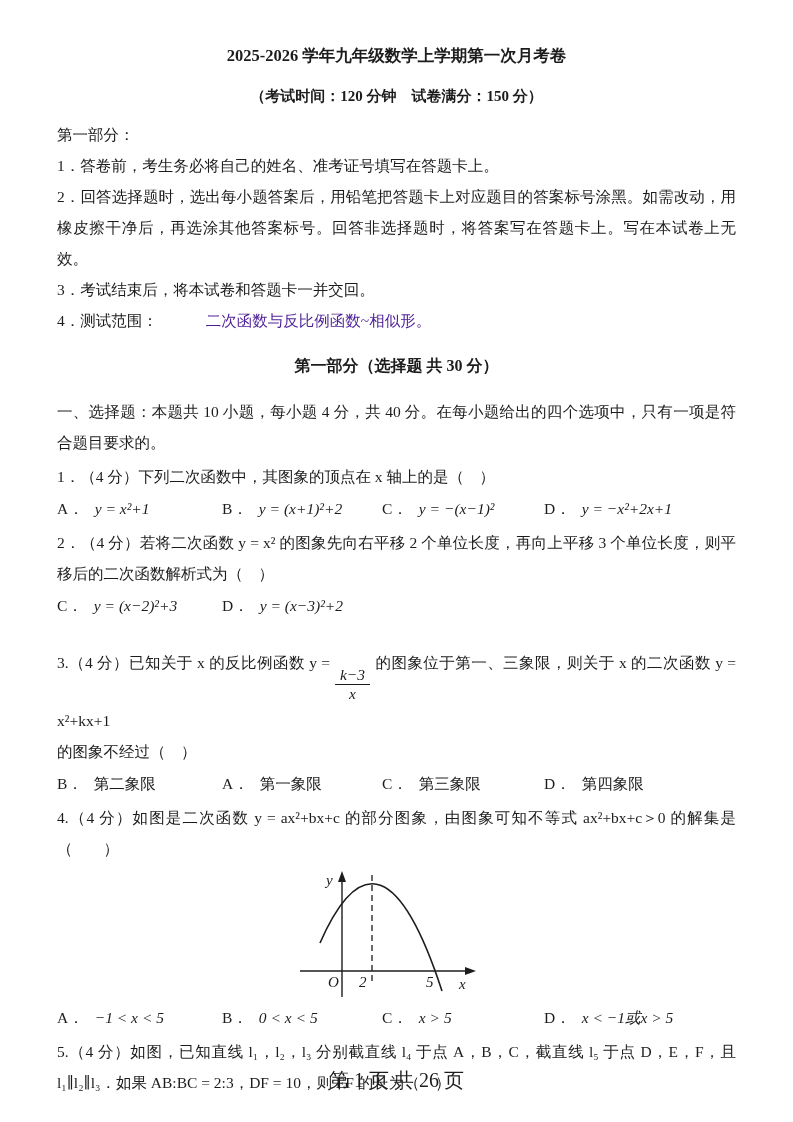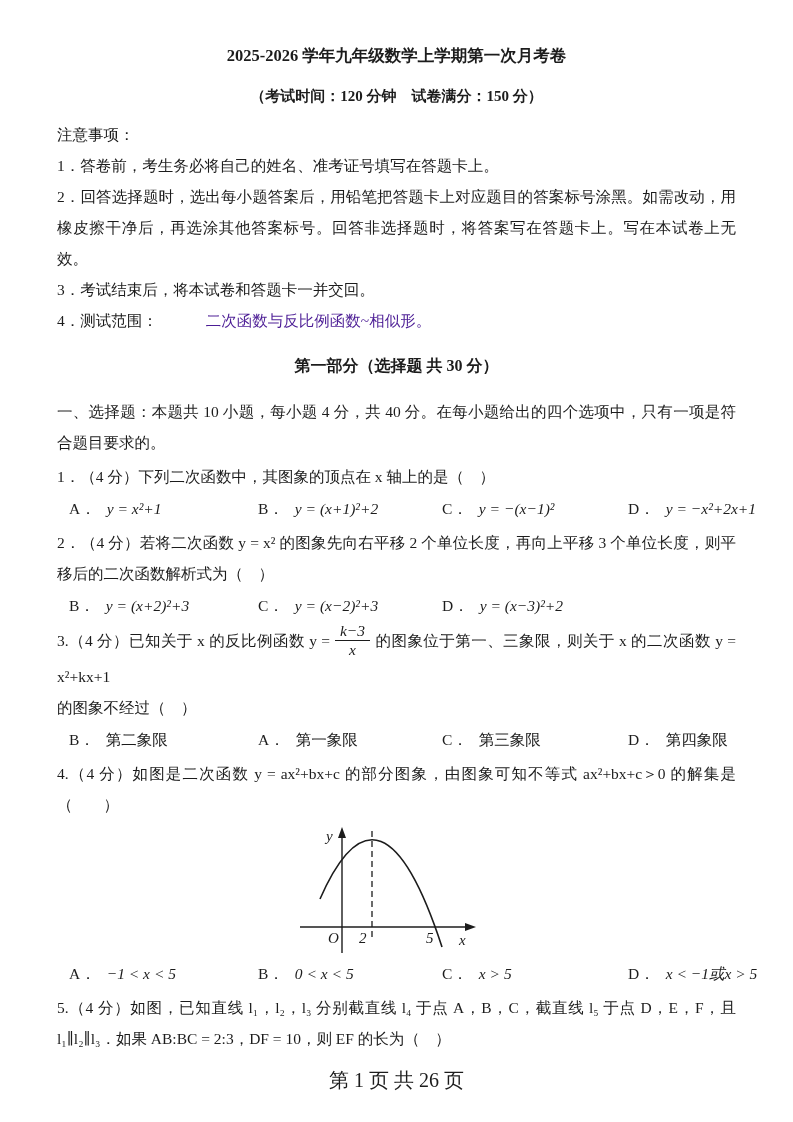--- a/index.html
+++ b/index.html
@@ -27,53 +27,52 @@
   .red{color:#4c1d95;margin-left:48px;}
   .section-title{
     text-align:center;font-weight:bold;font-size:16px;
     line-height:34px;margin:13px;
   }
   .q{margin-top:3px;}
   .opts{
     display:grid;
     grid-template-columns:165px 160px 162px 1fr;
     line-height:31px;
-    margin:1px 0 3px 12px;
-    gap:24px;
+    margin:1px 0 3px 0;
   }
   .opt{white-space:nowrap;}
   .olabel{margin-right:11px;}
   .math{font-style:italic;}
   .frac{
     display:inline-flex;flex-direction:column;align-items:center;
     vertical-align:middle;line-height:1.15;font-style:italic;
     margin:0 5px;position:relative;top:-2px;
   }
-  .frac .num{padding:0 5px;}
+  .frac .num{padding:0 5px;margin-top:44px;}
   .frac .den{border-top:1.2px solid #1c1c1c;align-self:stretch;text-align:center;padding:0 5px;}
   .fig{margin:4px 0 0 233px;height:133px;}
   .fig svg text{
     font-family:"Liberation Serif","DejaVu Serif",serif;
     font-size:15px;font-style:italic;fill:#1c1c1c;
   }
   .footer{
     position:absolute;left:0;right:0;bottom:28px;
     text-align:center;font-size:20px;color:#1c1c1c;
   }
 </style>
 </head>
 <body>
 
 <div class="page">
 
   <h1 class="title">2025-2026 学年九年级数学上学期第一次月考卷</h1>
   <p class="subtitle">（考试时间：120 分钟　试卷满分：150 分）</p>
 
   <div>
-    <p class="line">注意事项：</p>
+    <p class="line">第一部分：</p>
     <p class="line">1．答卷前，考生务必将自己的姓名、准考证号填写在答题卡上。</p>
     <p class="line">2．回答选择题时，选出每小题答案后，用铅笔把答题卡上对应题目的答案标号涂黑。如需改动，用橡皮擦干净后，再选涂其他答案标号。回答非选择题时，将答案写在答题卡上。写在本试卷上无效。</p>
     <p class="line">3．考试结束后，将本试卷和答题卡一并交回。</p>
     <p class="line"><span>4．测试范围：</span><span class="red">二次函数与反比例函数~相似形。</span></p>
   </div>
 
   <p class="section-title">第一部分（选择题 共 30 分）</p>
   <p class="line">一、选择题：本题共 10 小题，每小题 4 分，共 40 分。在每小题给出的四个选项中，只有一项是符合题目要求的。</p>
 
   <div class="q">
@@ -82,21 +81,20 @@
       <span class="opt"><span class="olabel">A．</span><span class="math">y = x²+1</span></span>
       <span class="opt"><span class="olabel">B．</span><span class="math">y = (x+1)²+2</span></span>
       <span class="opt"><span class="olabel">C．</span><span class="math">y = −(x−1)²</span></span>
       <span class="opt"><span class="olabel">D．</span><span class="math">y = −x²+2x+1</span></span>
     </div>
   </div>
 
   <div class="q">
     <p class="line">2．（4 分）若将二次函数 y = x² 的图象先向右平移 2 个单位长度，再向上平移 3 个单位长度，则平移后的二次函数解析式为（　）</p>
     <div class="opts">
-      <span class="opt"><span class="olabel">B．</span><span class="math">y = (x+2)²+3</span></span>
       <span class="opt"><span class="olabel">C．</span><span class="math">y = (x−2)²+3</span></span>
       <span class="opt"><span class="olabel">D．</span><span class="math">y = (x−3)²+2</span></span>
     </div>
   </div>
 
   <div class="q">
     <p class="line"><span>3.（4 分）已知关于 x 的反比例函数 y =</span><span class="frac">
           <span class="num">k−3</span>
           <span class="den">x</span>
         </span><span>的图象位于第一、三象限，则关于 x 的二次函数 y = x²+kx+1</span></p>

